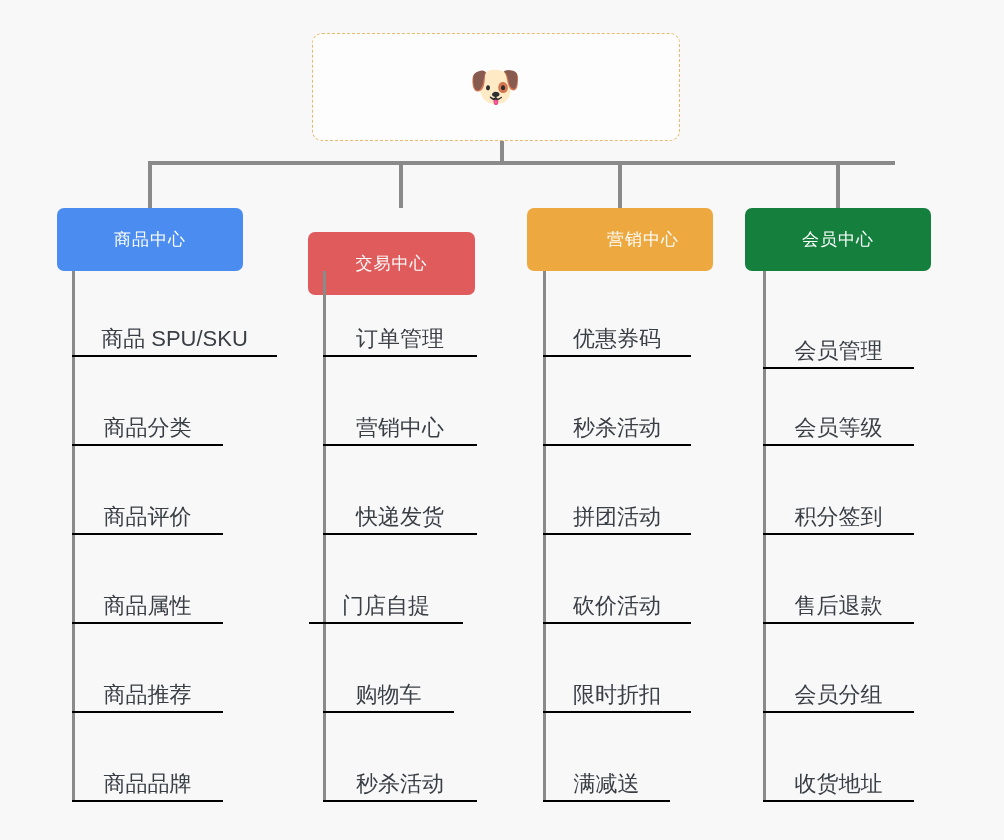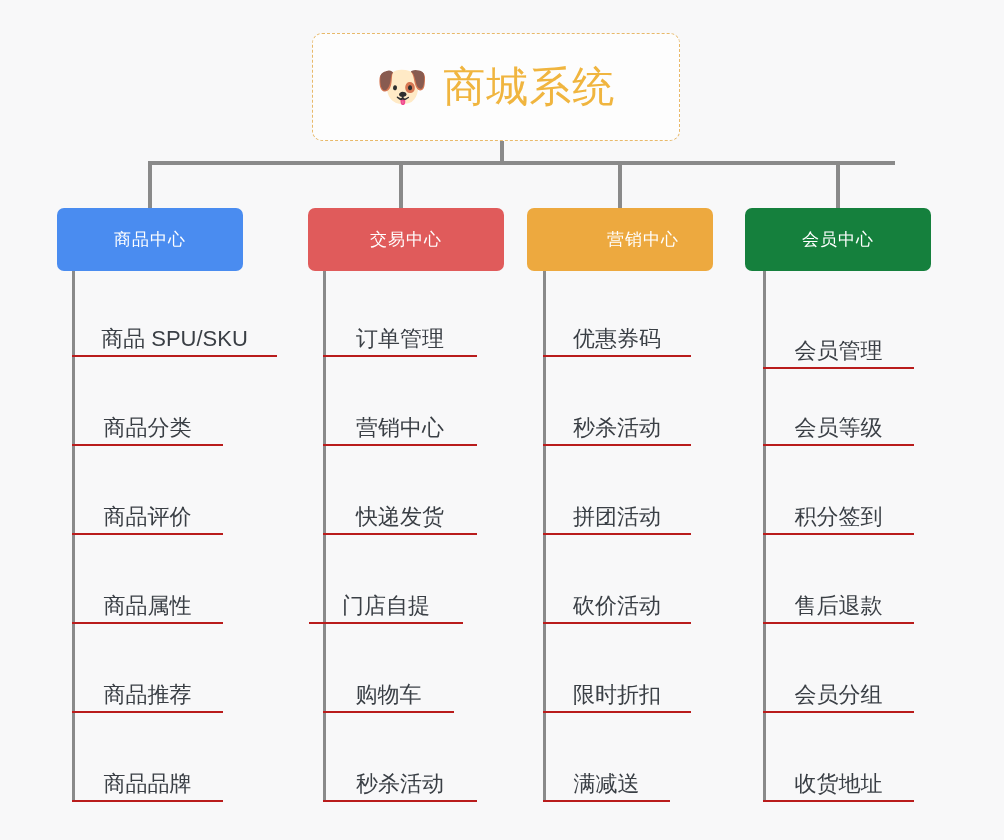--- a/index.html
+++ b/index.html
@@ -81,21 +81,21 @@
     box-sizing: border-box;
   }
   .branch-spine {
     position: absolute;
     width: 3px;
     background: #8a8a8a;
   }
   .leaf {
     position: absolute;
     height: 0;
-    border-bottom: 2px solid #b91c1c;
+    border-bottom: 2px solid #000000;
     box-sizing: border-box;
   }
   .leaf-label {
     position: absolute;
     bottom: 4px;
     left: 0;
     width: 100%;
     text-align: center;
     color: #3a3f45;
     font-size: 22px;
@@ -103,21 +103,20 @@
     line-height: 1.1;
   }
 </style>
 </head>
 <body>
 
 <div id="mindmap">
 
   <div class="root-node">
     <span class="root-emoji">🐶</span>
-    <span class="root-title">商城系统</span>
   </div>
 
   <div id="connectors">
       <div class="conn conn-v" style="left: 500px; top: 141px; height: 24px;"></div>
       <div class="conn conn-h" style="left: 148px; top: 161px; width: 747px;"></div>
       <div class="conn conn-v" style="left: 148px; top: 161px; height: 47px;"></div>
       <div class="conn conn-v" style="left: 399px; top: 161px; height: 47px;"></div>
       <div class="conn conn-v" style="left: 618px; top: 161px; height: 47px;"></div>
       <div class="conn conn-v" style="left: 836px; top: 161px; height: 47px;"></div>
     </div>
@@ -141,21 +140,21 @@
           <span class="leaf-label">商品属性</span>
         </div>
         <div class="leaf" style="left: 72px; top: 503px; width: 151px;">
           <span class="leaf-label">商品推荐</span>
         </div>
         <div class="leaf" style="left: 72px; top: 592px; width: 151px;">
           <span class="leaf-label">商品品牌</span>
         </div>
       </div>
       <div class="branch" style="left: 0px;">
-        <div class="branch-header" style="left: 308px; width: 196px; background: rgb(224, 91, 91);">
+        <div class="branch-header" style="left: 308px; width: 167px; background: rgb(224, 91, 91); margin-top: 24px;">
           <span>交易中心</span>
         </div>
         <div class="branch-spine" style="left: 323px; top: 63px; height: 531px;"></div>
         <div class="leaf" style="left: 323px; top: 147px; width: 154px;">
           <span class="leaf-label">订单管理</span>
         </div>
         <div class="leaf" style="left: 323px; top: 236px; width: 154px;">
           <span class="leaf-label">营销中心</span>
         </div>
         <div class="leaf" style="left: 323px; top: 325px; width: 154px;">

